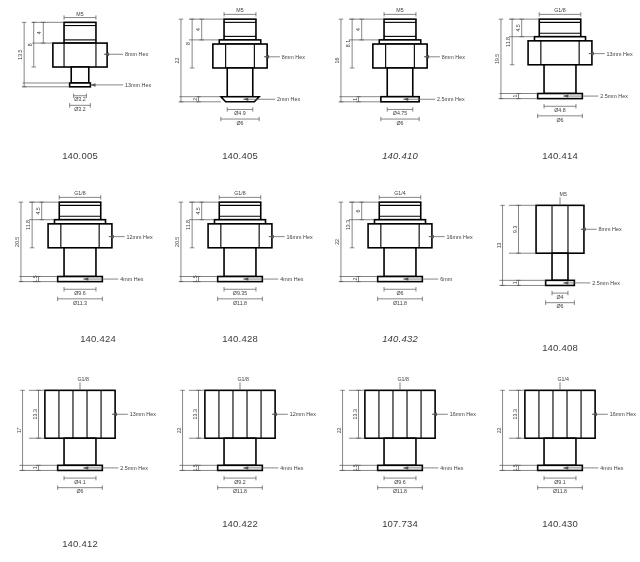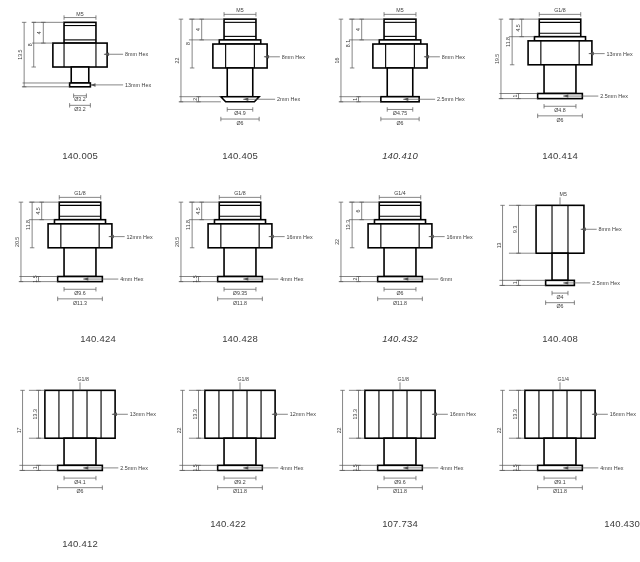--- a/index.html
+++ b/index.html
@@ -421,21 +421,21 @@
         <line x1="45" y1="69" x2="55" y2="69" class="dim"></line>
         <line x1="45" y1="67.6" x2="45" y2="70.4" class="dim"></line>
         <line x1="55" y1="67.6" x2="55" y2="70.4" class="dim"></line>
         <text x="50" y="72.6" class="t" text-anchor="middle">Ø4</text>
         <line x1="41" y1="75" x2="59" y2="75" class="dim"></line>
         <line x1="41" y1="73.6" x2="41" y2="76.4" class="dim"></line>
         <line x1="59" y1="73.6" x2="59" y2="76.4" class="dim"></line>
         <text x="50" y="78.6" class="t" text-anchor="middle">Ø6</text>
       </svg>
     </div>
-    <div class="partname" style="left: 480px; top: 333px;">140.408</div>
+    <div class="partname" style="left: 480px; top: 342px;">140.408</div>
     <div class="cell" style="left: 0px; top: 368px;">
       <svg width="160" height="150" viewBox="0 0 100 94">
         <rect x="28" y="14" width="44" height="30" class="ln fillw"></rect>
         <line x1="36.8" y1="14" x2="36.8" y2="44" class="lnt"></line>
         <line x1="45.6" y1="14" x2="45.6" y2="44" class="lnt"></line>
         <line x1="54.4" y1="14" x2="54.4" y2="44" class="lnt"></line>
         <line x1="63.2" y1="14" x2="63.2" y2="44" class="lnt"></line>
         <rect x="40" y="44" width="20" height="17" class="ln fillw"></rect>
         <rect x="36" y="61" width="28" height="3.2" class="ln fillw"></rect>
         <line x1="50" y1="14" x2="50" y2="9" class="dim"></line>
@@ -509,21 +509,21 @@
         <line x1="40" y1="69" x2="60" y2="69" class="dim"></line>
         <line x1="40" y1="67.6" x2="40" y2="70.4" class="dim"></line>
         <line x1="60" y1="67.6" x2="60" y2="70.4" class="dim"></line>
         <text x="50" y="72.6" class="t" text-anchor="middle">Ø9.2</text>
         <line x1="36" y1="75" x2="64" y2="75" class="dim"></line>
         <line x1="36" y1="73.6" x2="36" y2="76.4" class="dim"></line>
         <line x1="64" y1="73.6" x2="64" y2="76.4" class="dim"></line>
         <text x="50" y="78.6" class="t" text-anchor="middle">Ø11.8</text>
       </svg>
     </div>
-    <div class="partname" style="left: 148px; top: 518px;">140.422</div>
+    <div class="partname" style="left: 160px; top: 518px;">140.422</div>
     <div class="cell" style="left: 320px; top: 368px;">
       <svg width="160" height="150" viewBox="0 0 100 94">
         <rect x="28" y="14" width="44" height="30" class="ln fillw"></rect>
         <line x1="36.8" y1="14" x2="36.8" y2="44" class="lnt"></line>
         <line x1="45.6" y1="14" x2="45.6" y2="44" class="lnt"></line>
         <line x1="54.4" y1="14" x2="54.4" y2="44" class="lnt"></line>
         <line x1="63.2" y1="14" x2="63.2" y2="44" class="lnt"></line>
         <rect x="40" y="44" width="20" height="17" class="ln fillw"></rect>
         <rect x="36" y="61" width="28" height="3.2" class="ln fillw"></rect>
         <line x1="50" y1="14" x2="50" y2="9" class="dim"></line>
@@ -597,14 +597,14 @@
         <line x1="40" y1="69" x2="60" y2="69" class="dim"></line>
         <line x1="40" y1="67.6" x2="40" y2="70.4" class="dim"></line>
         <line x1="60" y1="67.6" x2="60" y2="70.4" class="dim"></line>
         <text x="50" y="72.6" class="t" text-anchor="middle">Ø9.1</text>
         <line x1="36" y1="75" x2="64" y2="75" class="dim"></line>
         <line x1="36" y1="73.6" x2="36" y2="76.4" class="dim"></line>
         <line x1="64" y1="73.6" x2="64" y2="76.4" class="dim"></line>
         <text x="50" y="78.6" class="t" text-anchor="middle">Ø11.8</text>
       </svg>
     </div>
-    <div class="partname" style="left: 480px; top: 518px; text-align: right;">140.430</div>
+    <div class="partname" style="left: 480px; top: 518px;">140.430</div>
   </div>
 
 </body></html>

